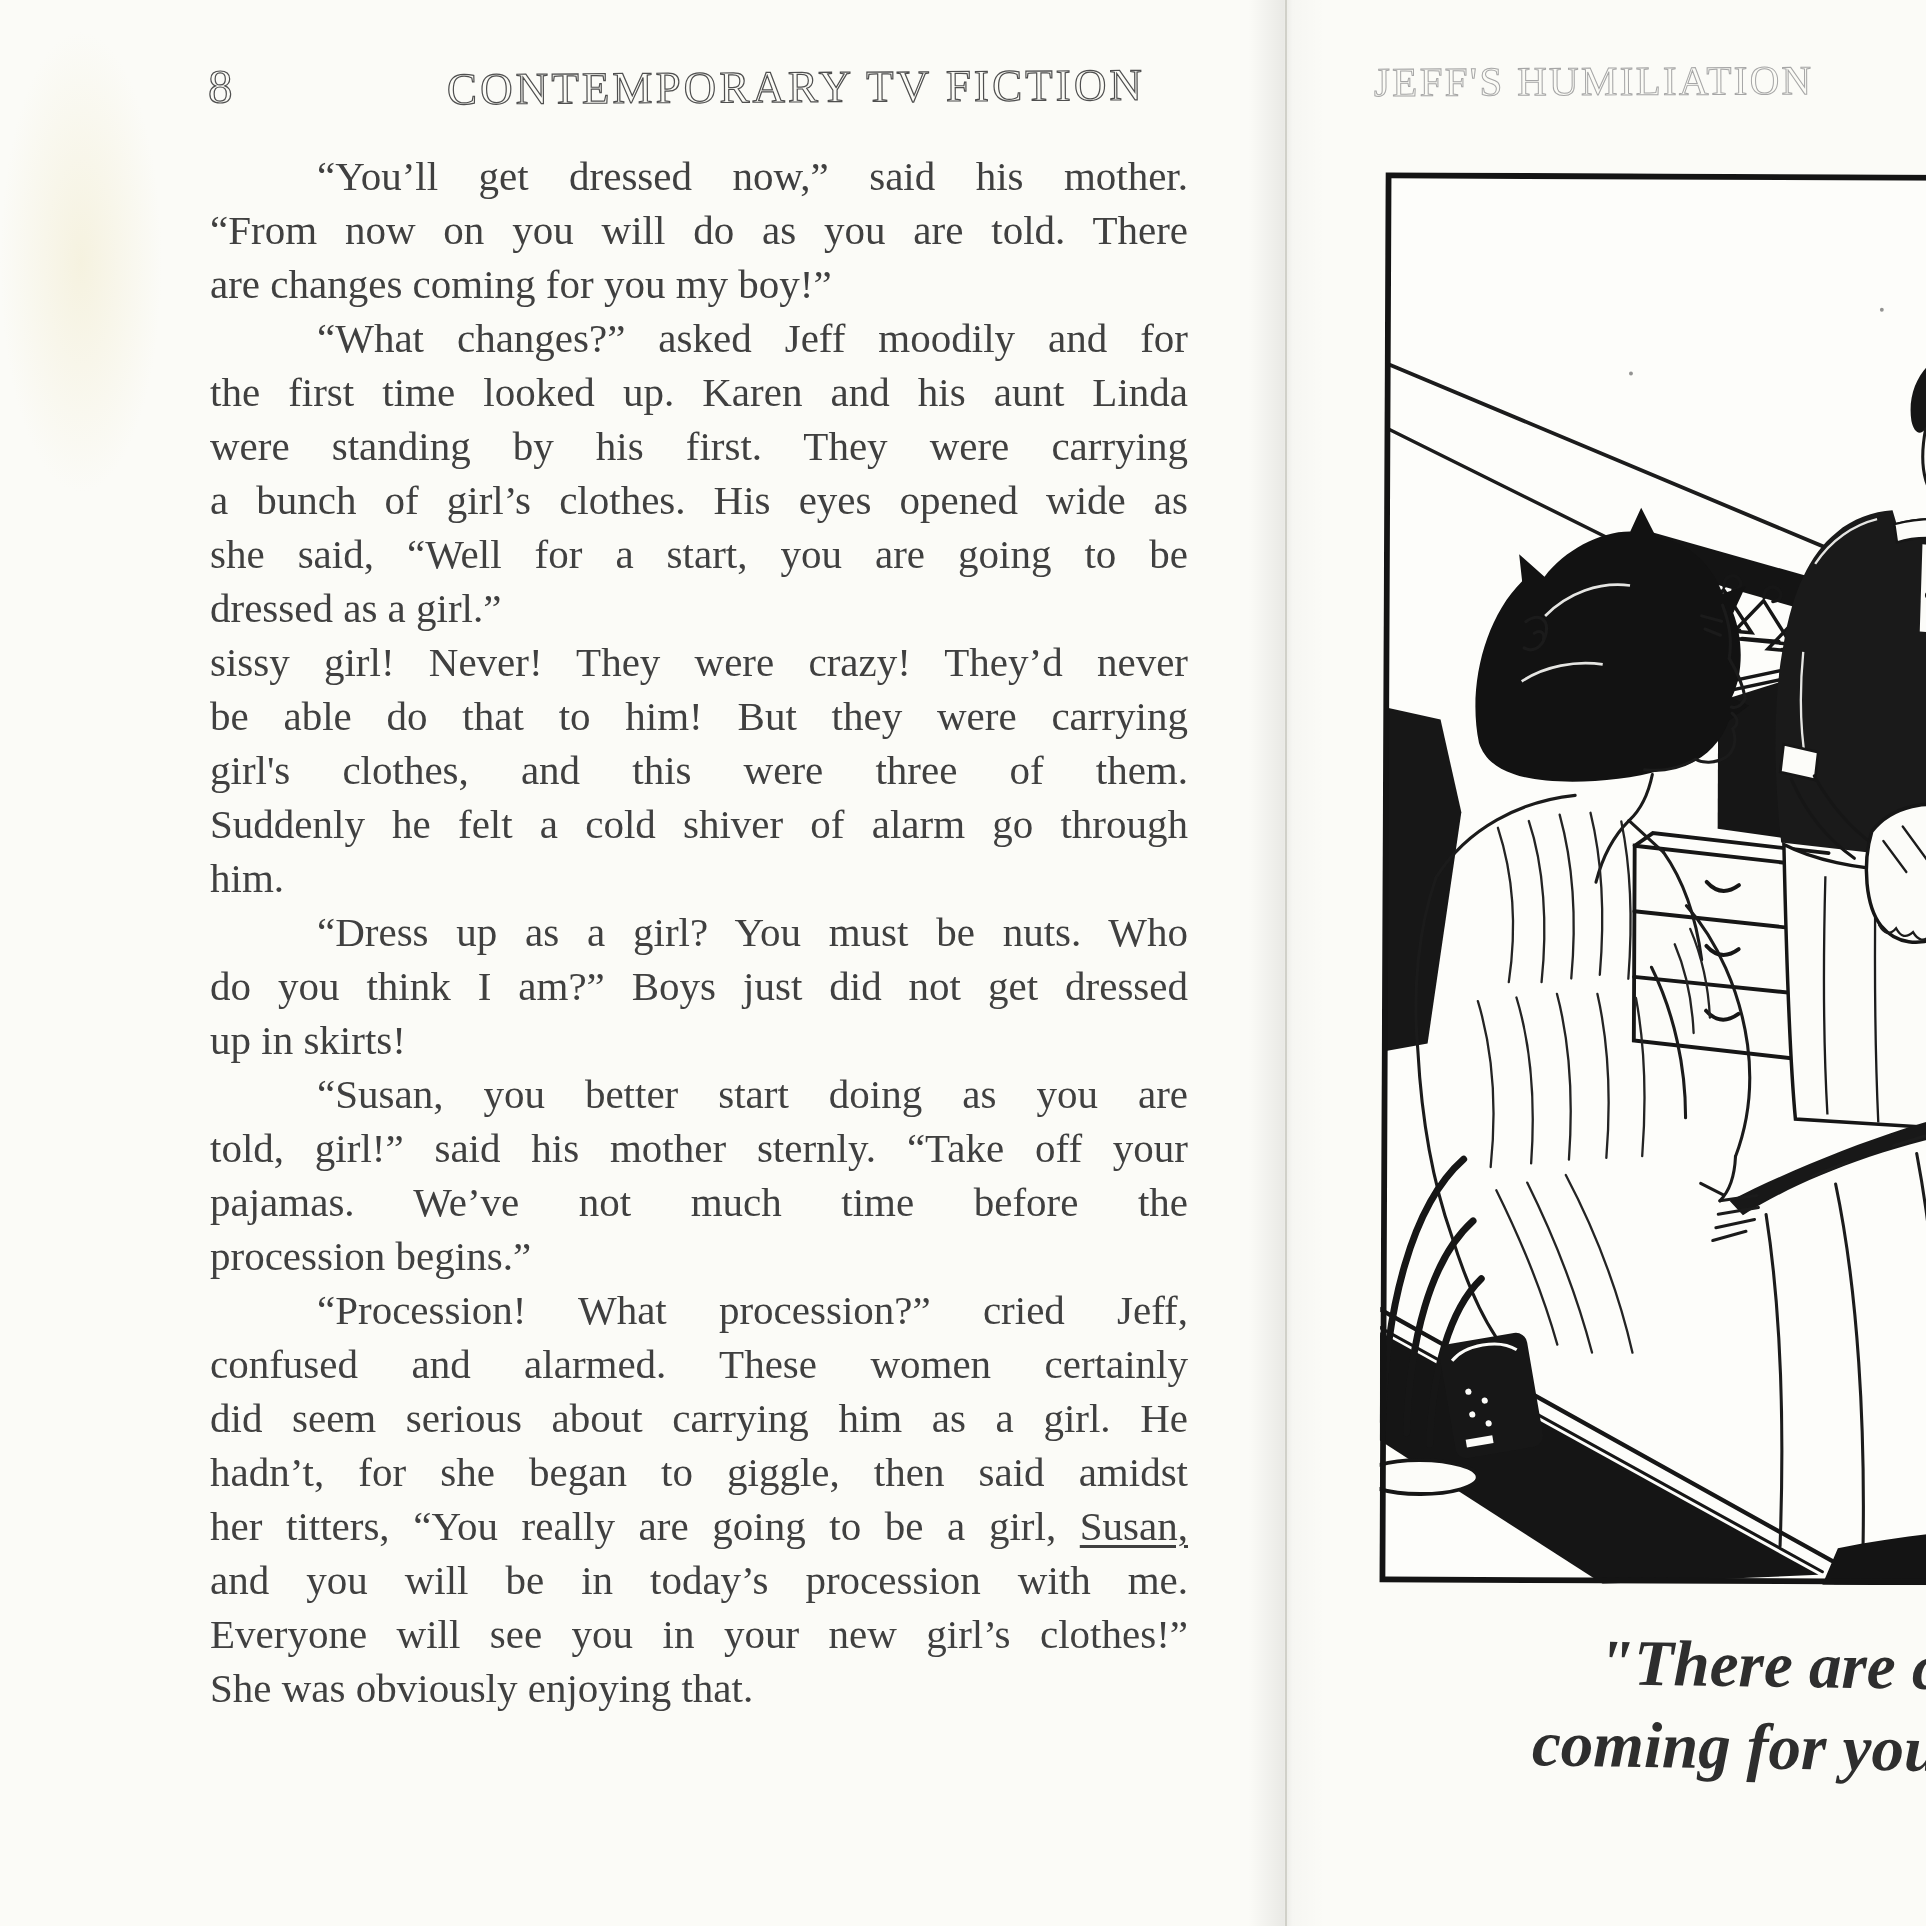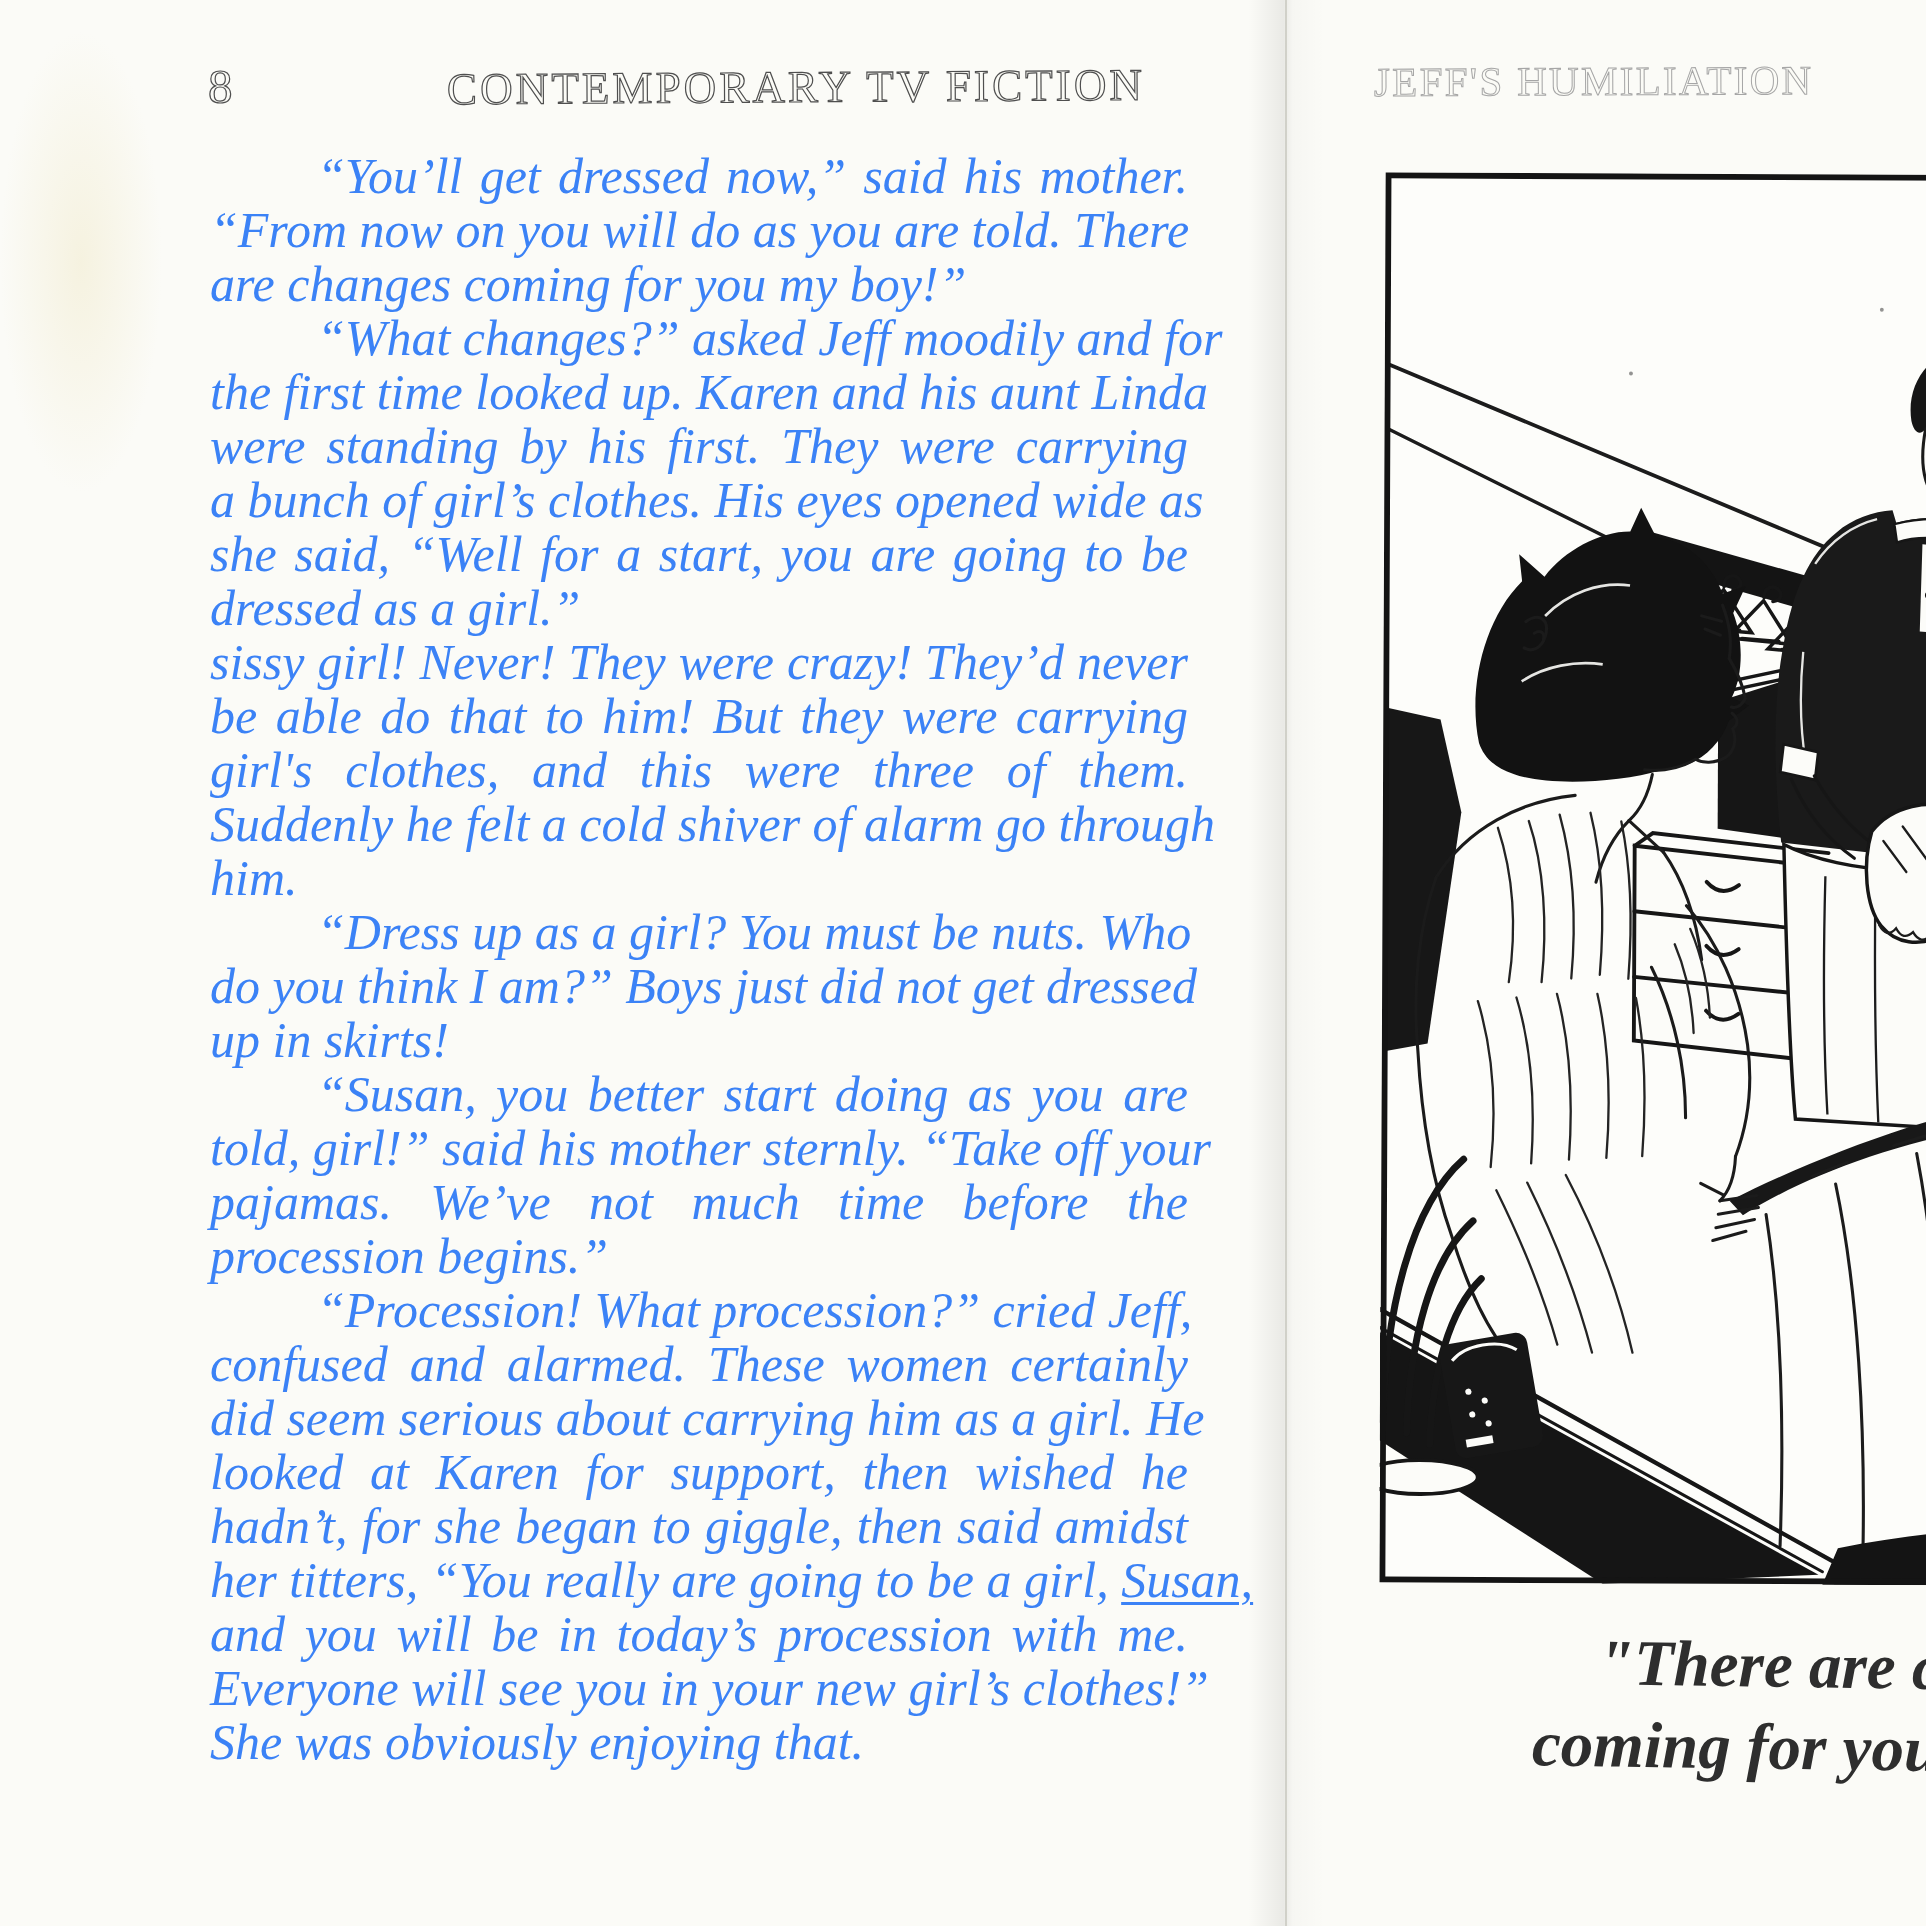--- a/index.html
+++ b/index.html
@@ -17,22 +17,22 @@
   .blotch{position:absolute;left:0;top:31px;width:162px;height:462px;pointer-events:none;
     background:radial-gradient(closest-side,rgba(235,225,180,0.35),rgba(235,225,180,0)) ;}
   
   .runhead,.pagenum{position:absolute;font-family:"Liberation Serif",serif;white-space:nowrap;
     color:#fbfbf6;-webkit-text-stroke:1.2px var(--header-outline);letter-spacing:3.1px;line-height:1;}
   .runhead-left{left:447px;top:65px;font-size:45px;transform:rotate(-0.35deg);}
   .pagenum-left{left:208px;top:62px;font-size:49px;-webkit-text-stroke:1.2px var(--header-outline);}
   .runhead-right{left:1374px;top:61px;font-size:41px;-webkit-text-stroke:1px var(--header-outline-faint);letter-spacing:2.3px;transform:rotate(-0.25deg);}
   
   .bodytext{position:absolute;left:210px;top:149px;width:978px;}
-  .bodyline{height:54px;line-height:54px;font-size:50px;text-align:justify;text-align-last:justify;
-    white-space:nowrap;color:#3b82f6;font-style:italic;}
+  .bodyline{height:54px;line-height:54px;font-size:41px;text-align:justify;text-align-last:justify;
+    white-space:nowrap;color:#404040;}
   .bodyline.last{text-align:right;text-align-last:left;}
   .bodyline.indent{text-indent:107px;}
   .bodyline .u{text-decoration:underline;text-decoration-thickness:3.1px;text-underline-offset:5.4px;}
   
   .figure-svg{position:absolute;left:1382px;top:174px;width:960px;height:1411px;transform:rotate(0.25deg);}
   .caption{position:absolute;left:1387px;top:1625px;width:955px;text-align:center;
     font-style:italic;font-weight:bold;color:var(--caption-ink);transform:rotate(0.8deg);}
   .capline{font-size:65px;line-height:82px;}
 </style>
 </head>
@@ -63,21 +63,20 @@
         <div class="bodyline indent">“Dress up as a girl? You must be nuts. Who</div>
         <div class="bodyline">do you think I am?” Boys just did not get dressed</div>
         <div class="bodyline last">up in skirts!</div>
         <div class="bodyline indent">“Susan, you better start doing as you are</div>
         <div class="bodyline">told, girl!” said his mother sternly. “Take off your</div>
         <div class="bodyline">pajamas. We’ve not much time before the</div>
         <div class="bodyline last">procession begins.”</div>
         <div class="bodyline indent">“Procession! What procession?” cried Jeff,</div>
         <div class="bodyline">confused and alarmed. These women certainly</div>
         <div class="bodyline">did seem serious about carrying him as a girl. He</div>
-        <div class="bodyline">looked at Karen for support, then wished he</div>
         <div class="bodyline">hadn’t, for she began to giggle, then said amidst</div>
         <div class="bodyline">her titters, “You really are going to be a girl, <span class="u">Susan,</span></div>
         <div class="bodyline">and you will be in today’s procession with me.</div>
         <div class="bodyline">Everyone will see you in your new girl’s clothes!”</div>
         <div class="bodyline last">She was obviously enjoying that.</div>
       </div>
   </div>
 
   <div class="gutter"></div>
 

